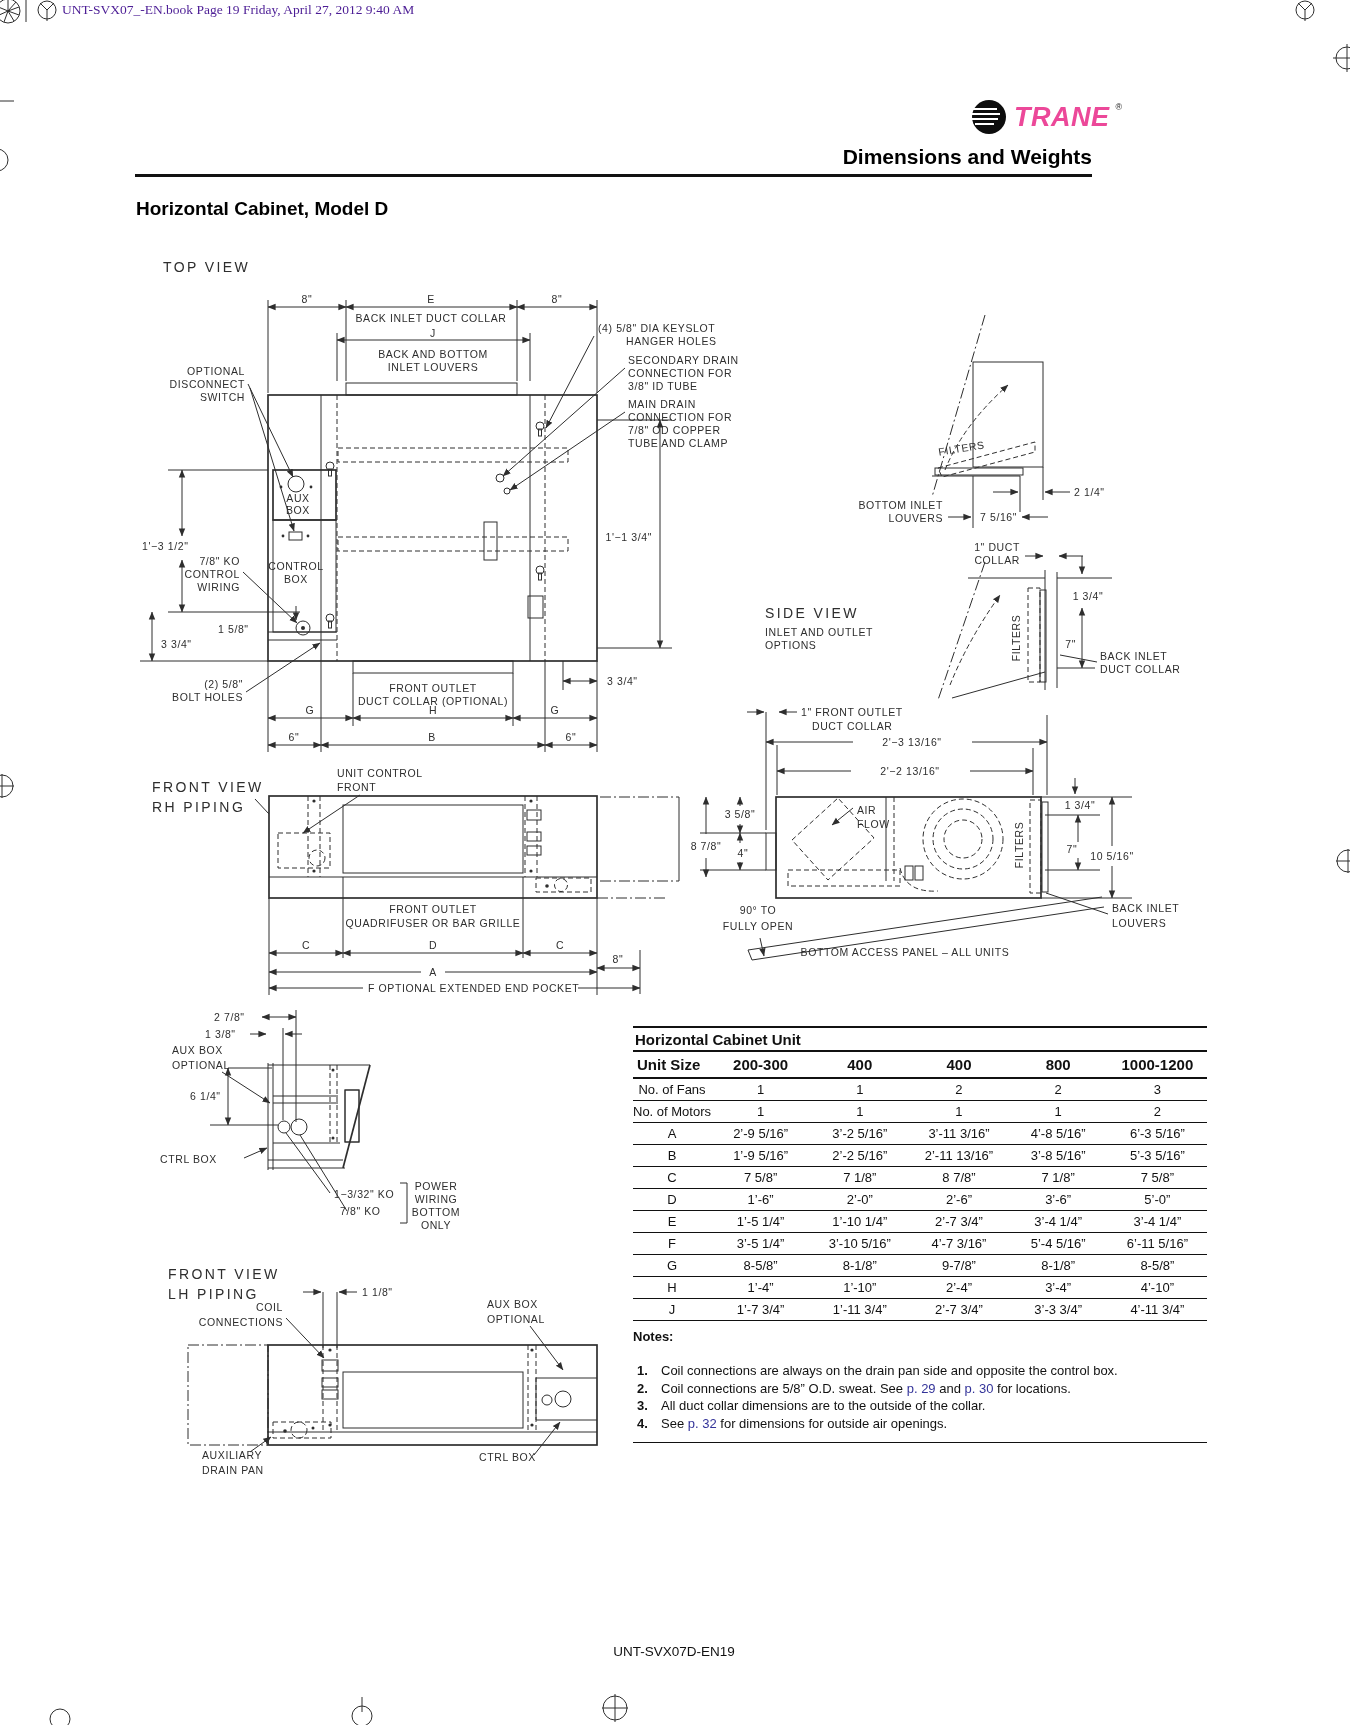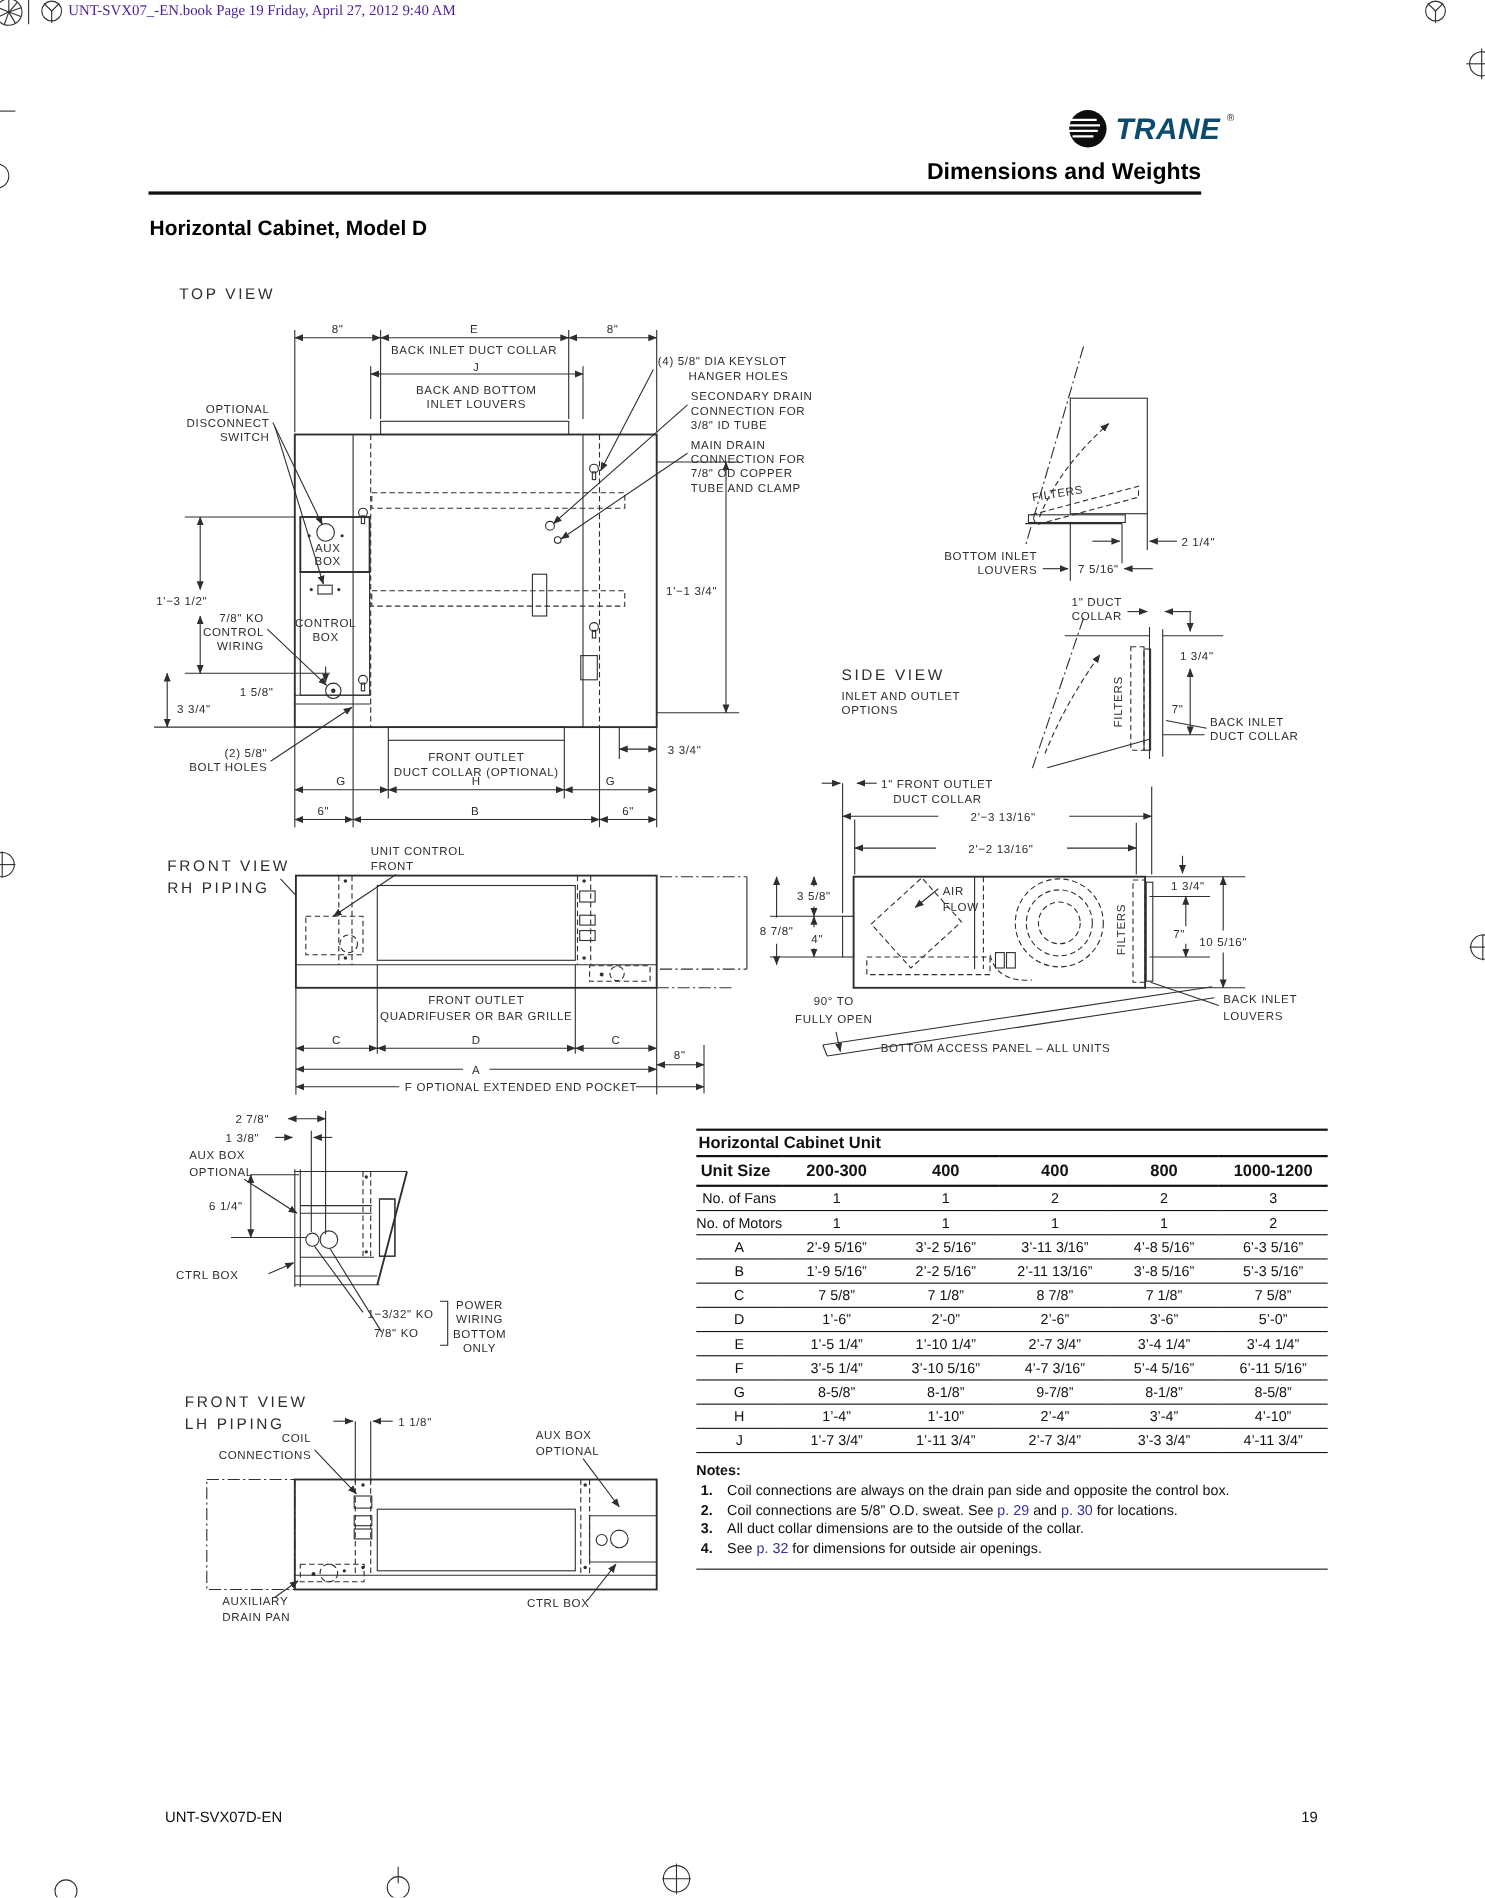--- a/index.html
+++ b/index.html
@@ -3,44 +3,44 @@
 <meta charset="utf-8">
 <style>
   html,body{margin:0;padding:0;background:#fff;}
   .page{position:relative;width:1350px;height:1725px;background:#fff;overflow:hidden;
         font-family:"Liberation Sans",sans-serif;color:#1a1a1a;}
   .abs{position:absolute;}
   
   .print-header{left:62px;top:2px;font-family:"Liberation Serif",serif;font-size:13.5px;color:#4c1d95;}
   
   .brand{left:970px;top:98px;display:flex;align-items:center;gap:6px;}
-  .brand-name{font-size:27px;font-weight:bold;font-style:italic;letter-spacing:.5px;color:#0c4a6e;}
+  .brand-name{font-size:27px;font-weight:bold;font-style:italic;letter-spacing:.5px;color:#ec4899;}
   .brand-reg{font-size:9px;vertical-align:top;position:relative;top:-10px;}
   
   .section-title{left:500px;top:145px;width:592px;text-align:right;font-size:21px;font-weight:bold;color:#000;}
   .rule{left:135px;top:174px;width:957px;height:3px;background:#111;}
   .doc-title{left:136px;top:198px;font-size:19px;font-weight:bold;color:#000;}
   
   .right-panel{left:633px;top:1026px;width:574px;font-size:13px;color:#111;}
   .tbl-title{font-size:15px;font-weight:bold;border-top:2px solid #111;padding:3px 2px 2px 2px;}
   table{width:100%;border-collapse:collapse;table-layout:fixed;}
   col.c-lbl{width:78px;}
   th{font-size:15px;font-weight:bold;border-top:2px solid #111;border-bottom:2px solid #111;
      padding:4px 0;text-align:center;white-space:nowrap;}
   th.lbl{text-align:left;padding-left:4px;}
   td{border-bottom:1px solid #111;text-align:center;padding:3px 0;white-space:nowrap;font-size:13px;}
   
   .notes{margin-top:8px;padding-bottom:10px;border-bottom:1px solid #111;}
-  .notes-h{font-weight:bold;margin-bottom:2px;}
+  .notes-h{font-weight:bold;margin-bottom:18px;}
   .note{display:flex;line-height:17.5px;}
   .nnum{width:24px;font-weight:bold;text-align:left;flex:0 0 auto;padding-left:4px;}
   .ntext{max-width:528px;}
   .link{color:#333399;text-align:right;}
   
-  .footer{left:150px;top:1644px;width:1048px;display:flex;justify-content:space-between;
+  .footer{left:150px;top:1644px;width:1048px;display:flex;justify-content:center;
           font-size:13.5px;color:#111;}
   
   svg.diagram{position:absolute;left:0;top:0;}
   .sg line,.sg rect,.sg circle,.sg path,.sg polygon,.sg ellipse{stroke:#2e2e2e;fill:none;stroke-width:1;}
   .sg .s2{stroke-width:1.7;}
   .sg .dsh{stroke-dasharray:5 3;}
   .sg .dd{stroke-dasharray:11 3 2 3;}
   .sg .dot{fill:#2e2e2e;stroke:none;}
   .sg .d2{marker-start:url(#ar);marker-end:url(#ar);}
   .sg .d1{marker-end:url(#ar);}

